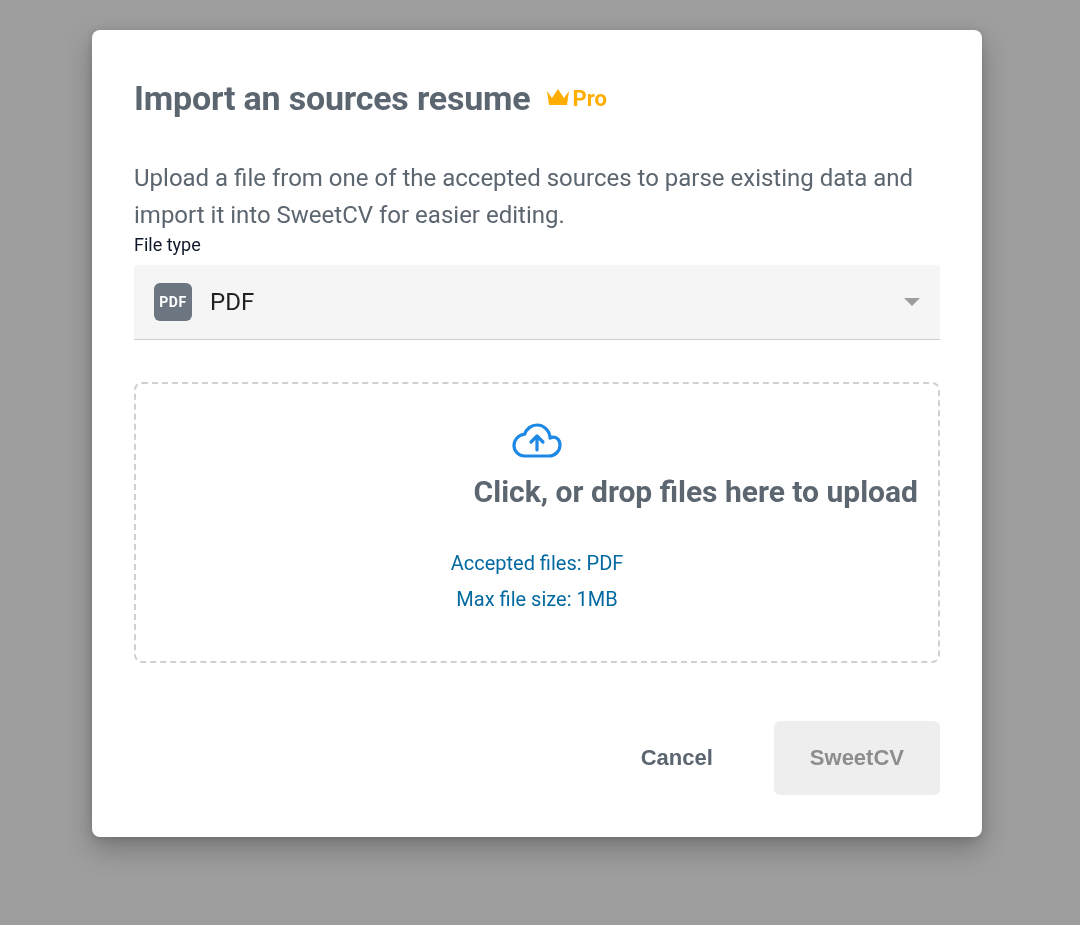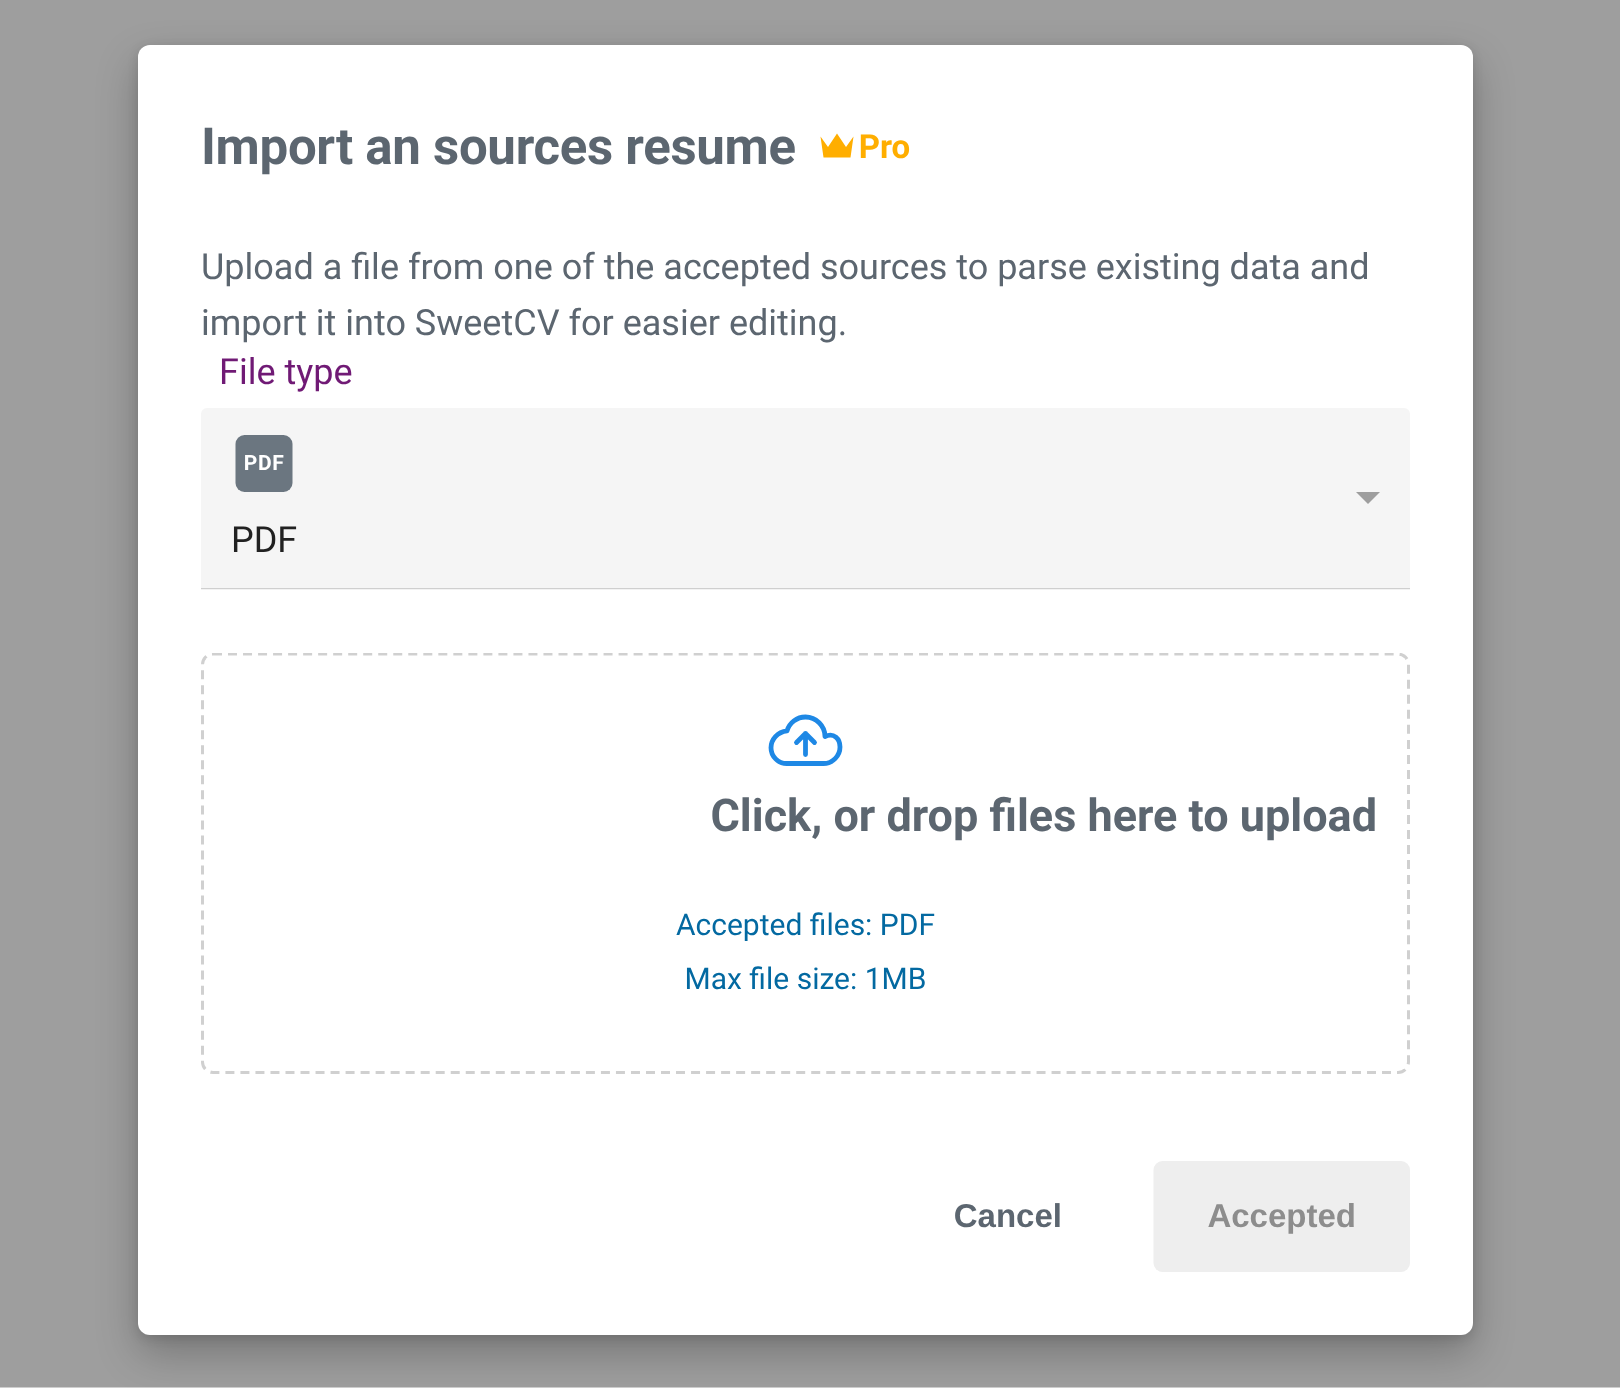--- a/index.html
+++ b/index.html
@@ -44,41 +44,39 @@
     color: #ffae00;
     font-weight: 700;
     font-size: 22px;
   }
   .description {
     color: #5c6670;
     font-size: 24px;
     line-height: 1.55;
   }
   .field-label {
-    color: #701a75;
-    font-size: 24px;
+    color: #0f172a;
+    font-size: 18px;
     margin-bottom: 10px;
-    margin-left: 12px;
   }
   .select {
     display: flex;
     align-items: center;
     justify-content: space-between;
     background: #f5f5f5;
     border-bottom: 1px solid #cfcfcf;
     border-radius: 4px 4px 0 0;
     padding: 18px 20px;
     cursor: pointer;
     margin-bottom: 42px;
   }
   .select-left {
     display: flex;
     align-items: center;
     gap: 18px;
-    flex-direction: column;
   }
   .pdf-icon {
     width: 38px;
     height: 38px;
     background: #6b7680;
     border-radius: 6px;
     display: flex;
     align-items: center;
     justify-content: center;
     color: #fff;
@@ -179,16 +177,16 @@
         <path d="M25 30 V16 M25 16 l-6 6 M25 16 l6 6" fill="none" stroke="#1e88e5" stroke-width="3.2" stroke-linecap="round" stroke-linejoin="round"></path>
       </svg>
     </span>
     <div class="drop-title">Click, or drop files here to upload</div>
     <div class="drop-sub">Accepted files: PDF</div>
     <div class="drop-sub">Max file size: 1MB</div>
   </div>
 
   <div class="footer">
     <button class="btn btn-cancel">Cancel</button>
-    <button class="btn btn-continue">Accepted</button>
+    <button class="btn btn-continue">SweetCV</button>
   </div>
 
 </div>
 
 </body></html>

